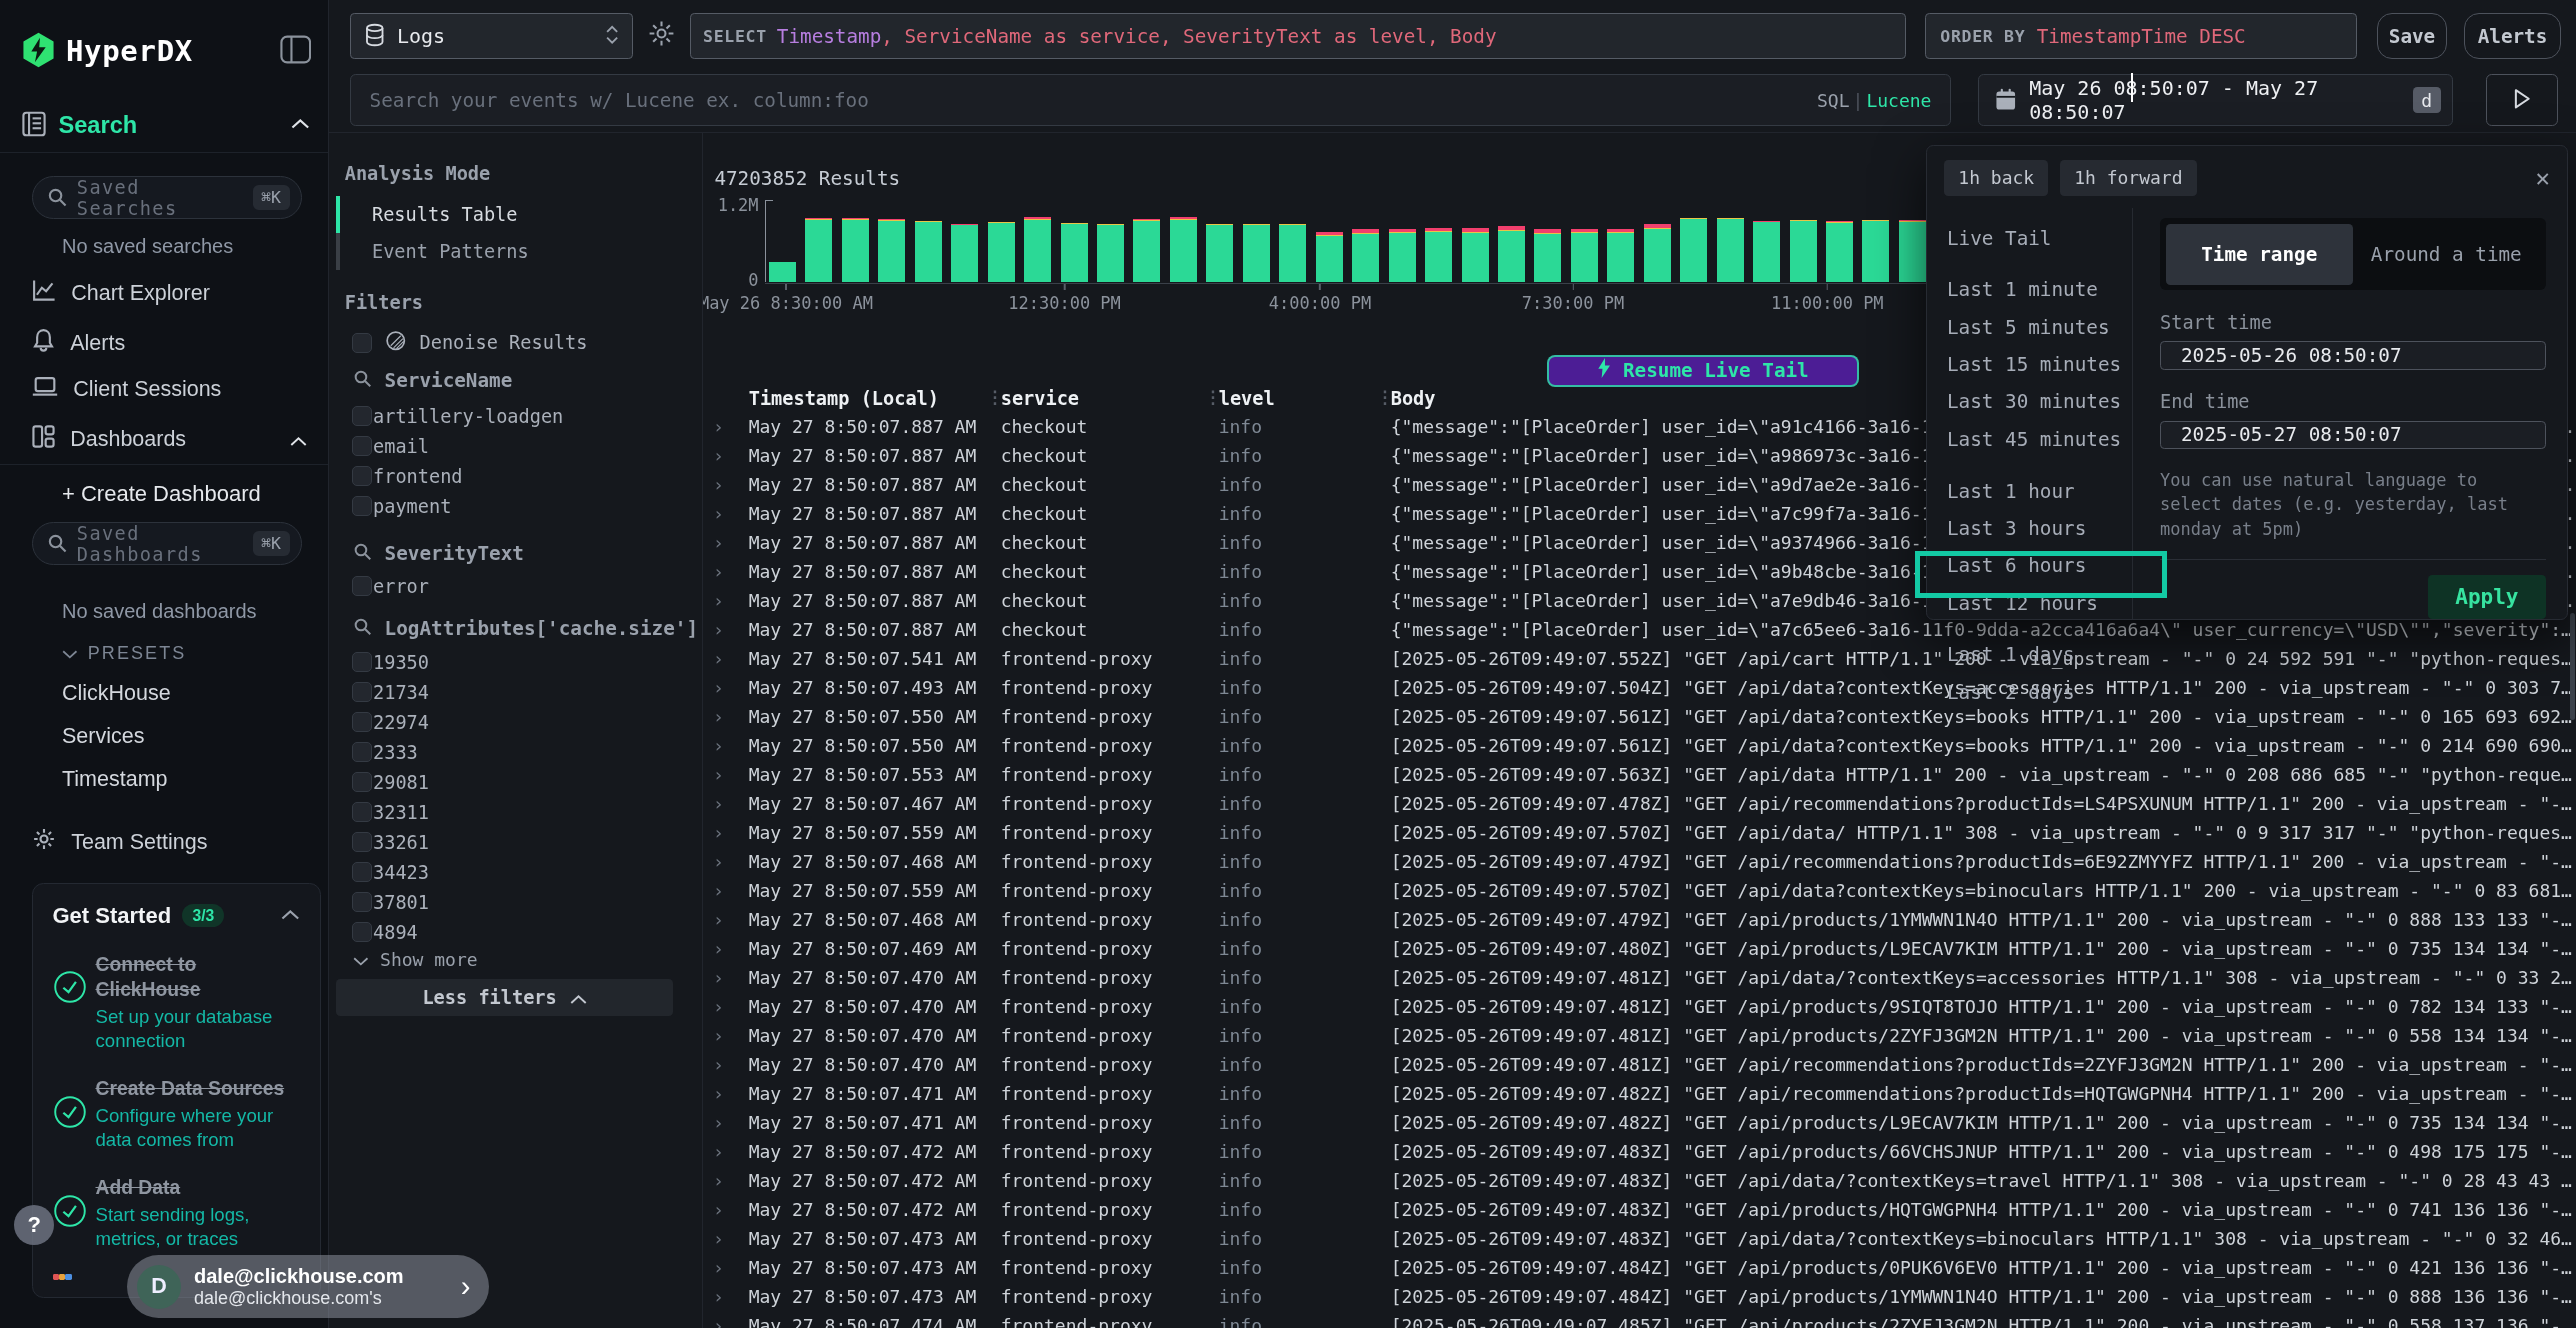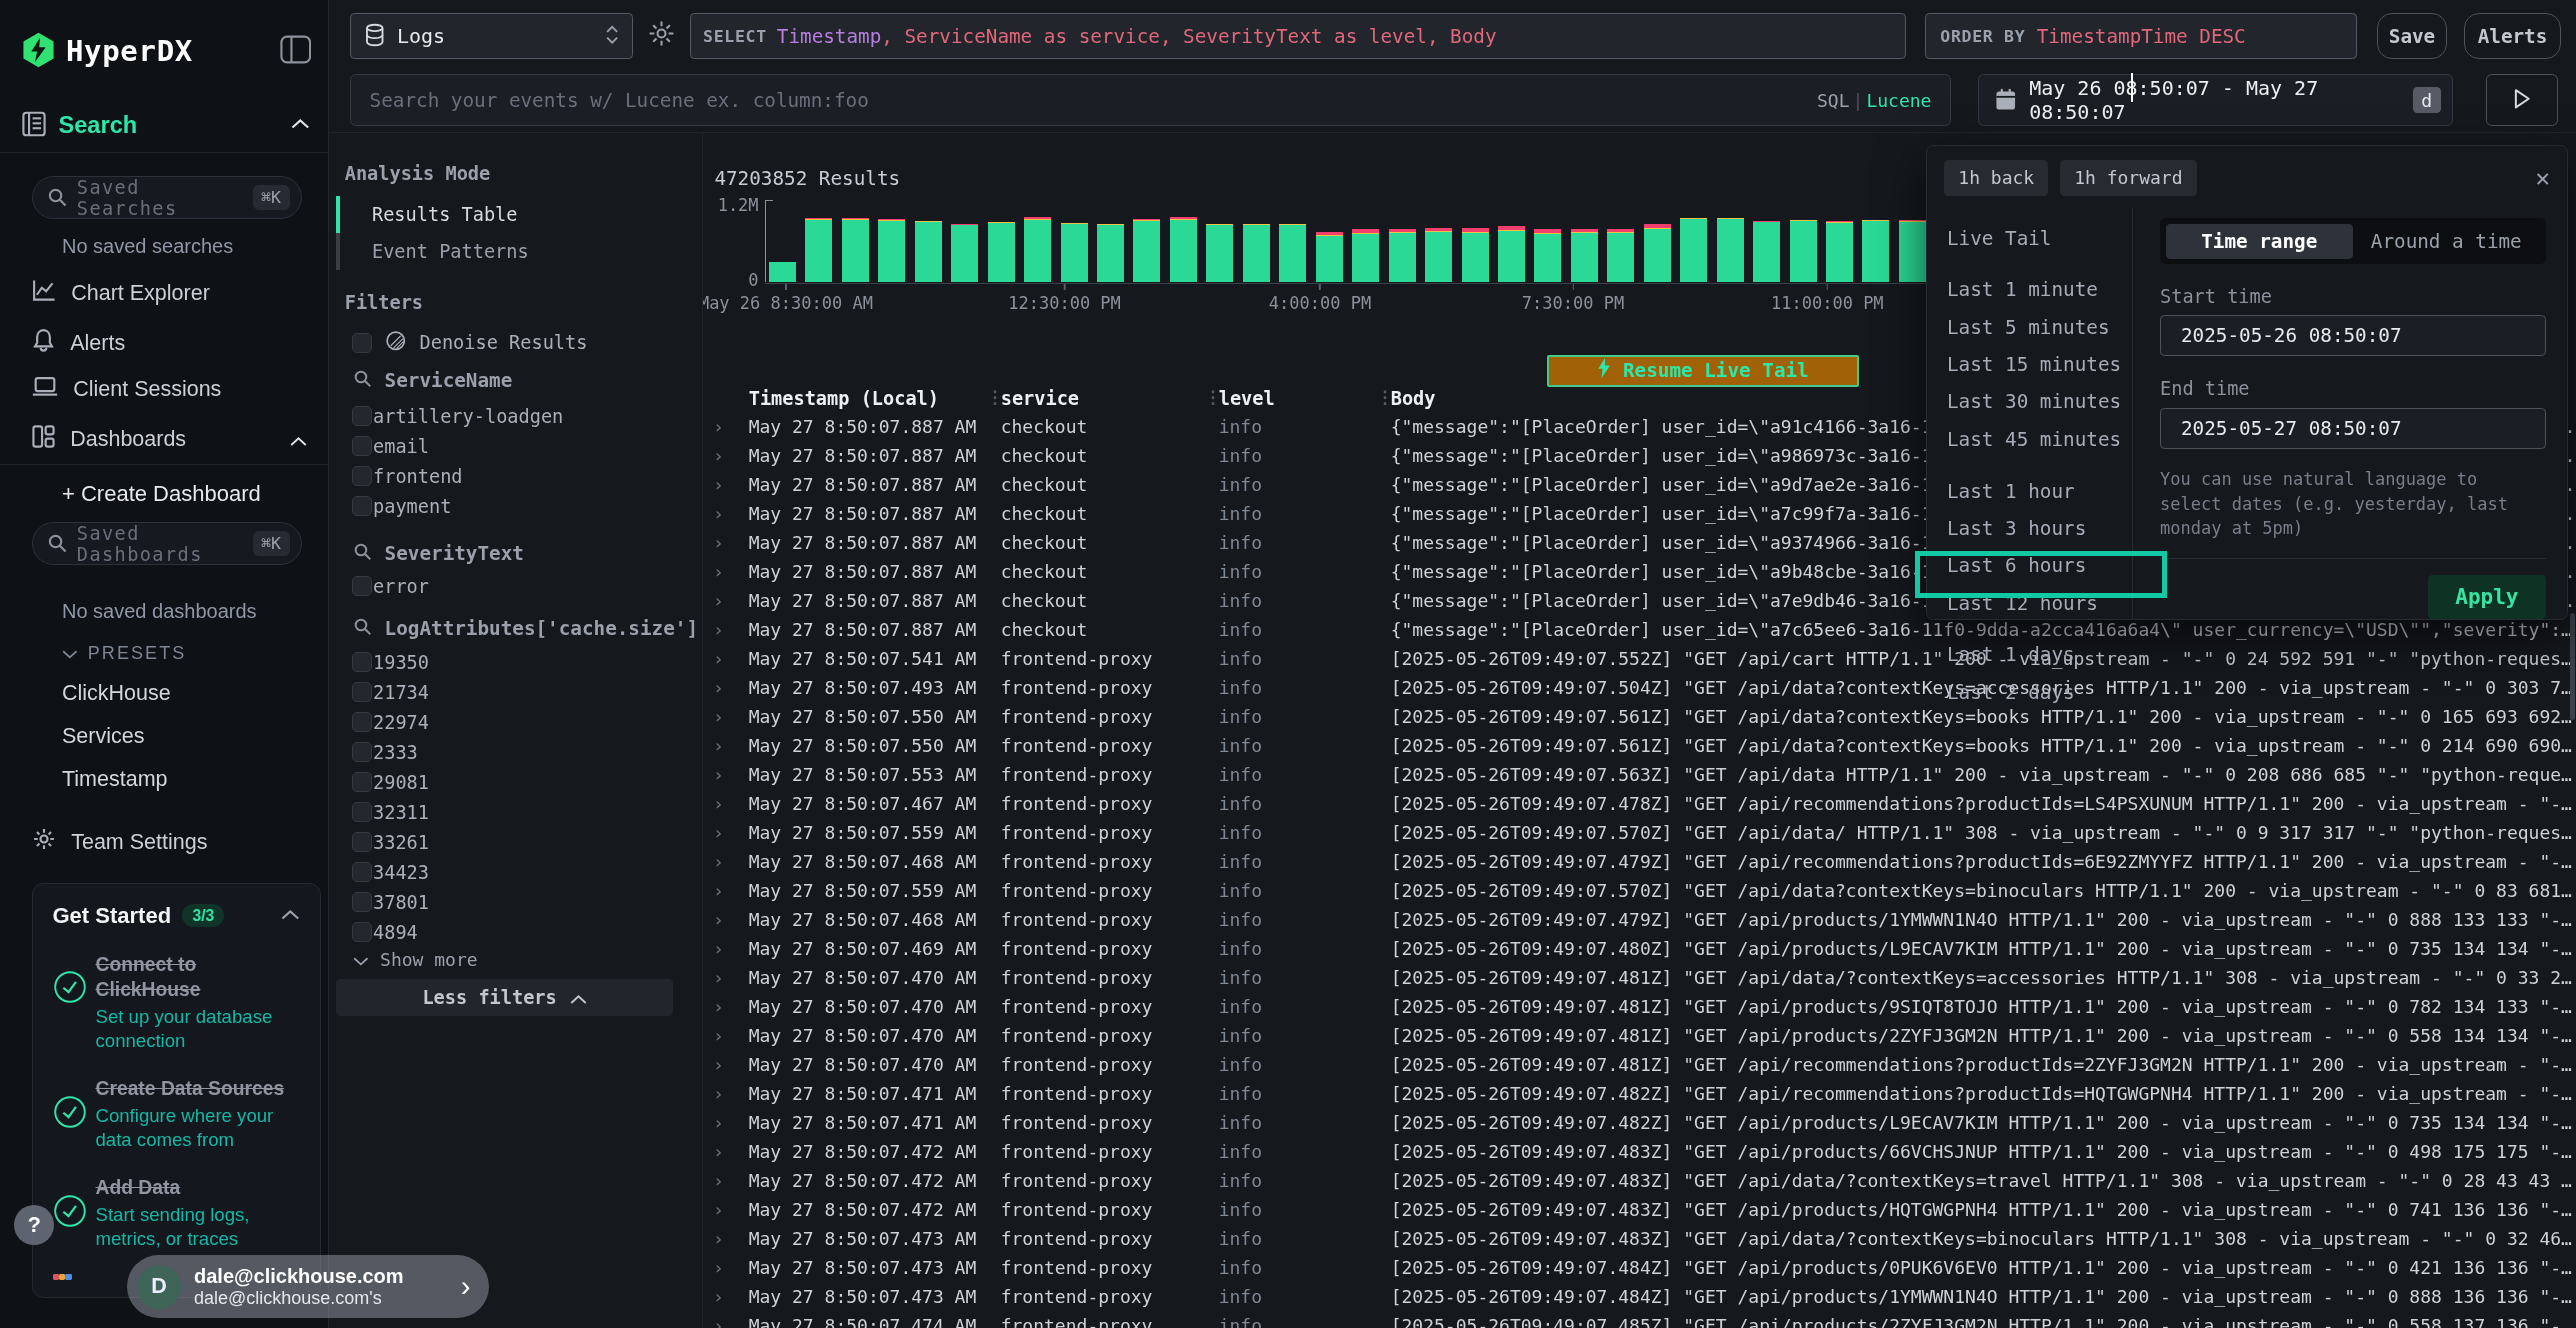--- a/index.html
+++ b/index.html
@@ -90,21 +90,21 @@
   .ylab-bot { position:absolute; left:8.6px; top:137px; width:47px; text-align:right; color:#8b929c; font-size:17px; }
   .bars { position:absolute; left:2.9px; right:0; bottom:0; top:0; display:flex; align-items:flex-end; justify-content:space-between; }
   .bar { width:27px; display:flex; flex-direction:column; justify-content:flex-end; }
   .seg.g { background:#2bd996; }
   .seg.y { background:#e8c547; }
   .seg.r { background:#f23f6d; }
   .baseline { position:absolute; left:62px; top:150px; width:1161px; height:1.4px; background:#3a4049; }
   .xticks { position:absolute; left:62px; top:151px; width:1161px; height:29px; }
   .xtick { position:absolute; transform:translateX(-50%); color:#8b929c; font-size:17px; white-space:nowrap; text-align:center; }
   .xtick i { display:block; width:1.4px; height:5.7px; background:#5a606a; margin:0 auto 2.9px; }
-  .resume-btn { position:absolute; left:844px; top:222px; width:312px; height:31.5px; border:2.1px solid rgba(46,230,168,.8); border-radius:2px; color:#2ee6a8; font-weight:bold; font-size:19.3px; font-family:"DejaVu Sans Mono", monospace; display:flex; align-items:center; justify-content:center; gap:11.4px; background:#a16207; }
+  .resume-btn { position:absolute; left:844px; top:222px; width:312px; height:31.5px; border:2.1px solid rgba(46,230,168,.8); border-radius:8px; color:#2ee6a8; font-weight:bold; font-size:19.3px; font-family:"DejaVu Sans Mono", monospace; display:flex; align-items:center; justify-content:center; gap:11.4px; background:#4c1d95; }
   .grid { display:grid; grid-template-columns:30px 252px 218px 172px 1fr; align-items:center; }
   .thead { position:absolute; left:5.7px; right:0; top:252px; height:27px; color:#eef1f4; font-weight:bold; font-size:18.6px; font-family:"DejaVu Sans Mono", monospace; }
   .th { position:relative; padding-left:10px; }
   .th .dots { position:absolute; left:-4.3px; top:-1.4px; color:#565c66; font-size:17px; letter-spacing:0; }
   .tbody { position:absolute; left:5.7px; right:0; top:279px; bottom:0; overflow:hidden; font-family:"DejaVu Sans Mono", monospace; font-size:18px; }
   .trow { height:29px; color:#ced3d9; }
   .trow > div { overflow:hidden; white-space:nowrap; padding-left:10px; }
   .trow .exp { color:#6c737e; padding-left:4.3px; }
   .trow .lvl { color:#7e8894; }
   .trow .body-c { text-overflow:ellipsis; }
@@ -113,21 +113,21 @@
   .popup { position:absolute; left:1926px; top:145px; width:642px; height:475px; background:#15181d; border:1.4px solid #272b33; border-radius:7.2px; box-shadow:0 17px 50px rgba(0,0,0,.65); z-index:50; font-family:"DejaVu Sans Mono", monospace; }
   .tp-head { display:flex; align-items:center; padding:14.3px 17px 10px; }
   .tp-btn { background:#262a31; border-radius:4.3px; color:#c3c8d0; font-size:18px; padding:7.2px 14.3px; margin-right:11.4px; }
   .tp-close { margin-left:auto; color:#9aa1ac; font-size:24px; }
   .tp-cols { position:absolute; left:0; top:62px; right:0; bottom:0; display:flex; }
   .tp-left { width:206px; border-right:1.4px solid #262a31; padding:11.4px 0 0 20px; display:flex; flex-direction:column; }
   .tp-item { color:#a7adb8; font-size:19.3px; padding:7.2px 0; }
   .tp-div { height:1.4px; background:#32363e; margin:7.2px 20px 7.2px 0; }
   .tp-right { flex:1; padding:10px 21.5px 0 27px; display:flex; flex-direction:column; }
   .segmented { background:#0c0e11; border-radius:5.7px; padding:5.7px; display:flex; }
-  .seg-tab { flex:1; text-align:center; font-size:19.3px; color:#9aa1ac; padding:6px 0; border-radius:4.3px; }
+  .seg-tab { flex:1; text-align:center; font-size:19.3px; color:#9aa1ac; padding:19px 0; border-radius:4.3px; }
   .seg-tab.on { background:#2e333b; color:#fff; font-weight:bold; }
   .fld-lbl { color:#8b929c; font-size:18.6px; margin:21.5px 0 8.6px; }
   .fld { background:#1b1e24; border:1.4px solid #4d525c; border-radius:4.3px; height:47px; display:flex; align-items:center; padding-left:20px; color:#e8eaee; font-size:19.3px; }
   .tp-help { color:#787f8a; font-size:17px; line-height:1.45; margin-top:18.6px; width:96%; }
   .tp-hr { height:1.4px; background:#2a2e36; margin-top:17px; }
   .apply { align-self:flex-end; margin-top:15.7px; background:#0e3325; color:#37e3a0; font-weight:bold; font-size:21px; border-radius:4.3px; padding:10px 27px; }
   .annotation { position:absolute; left:1915px; top:551px; width:252px; height:47px; border:5px solid #13c9a4; z-index:60; }
   .scroll-thumb { position:absolute; right:1.4px; top:613px; width:5px; height:107px; background:#3c424b; border-radius:2.9px; z-index:40; }
 
   .ico { display:inline-block; vertical-align:middle; }

